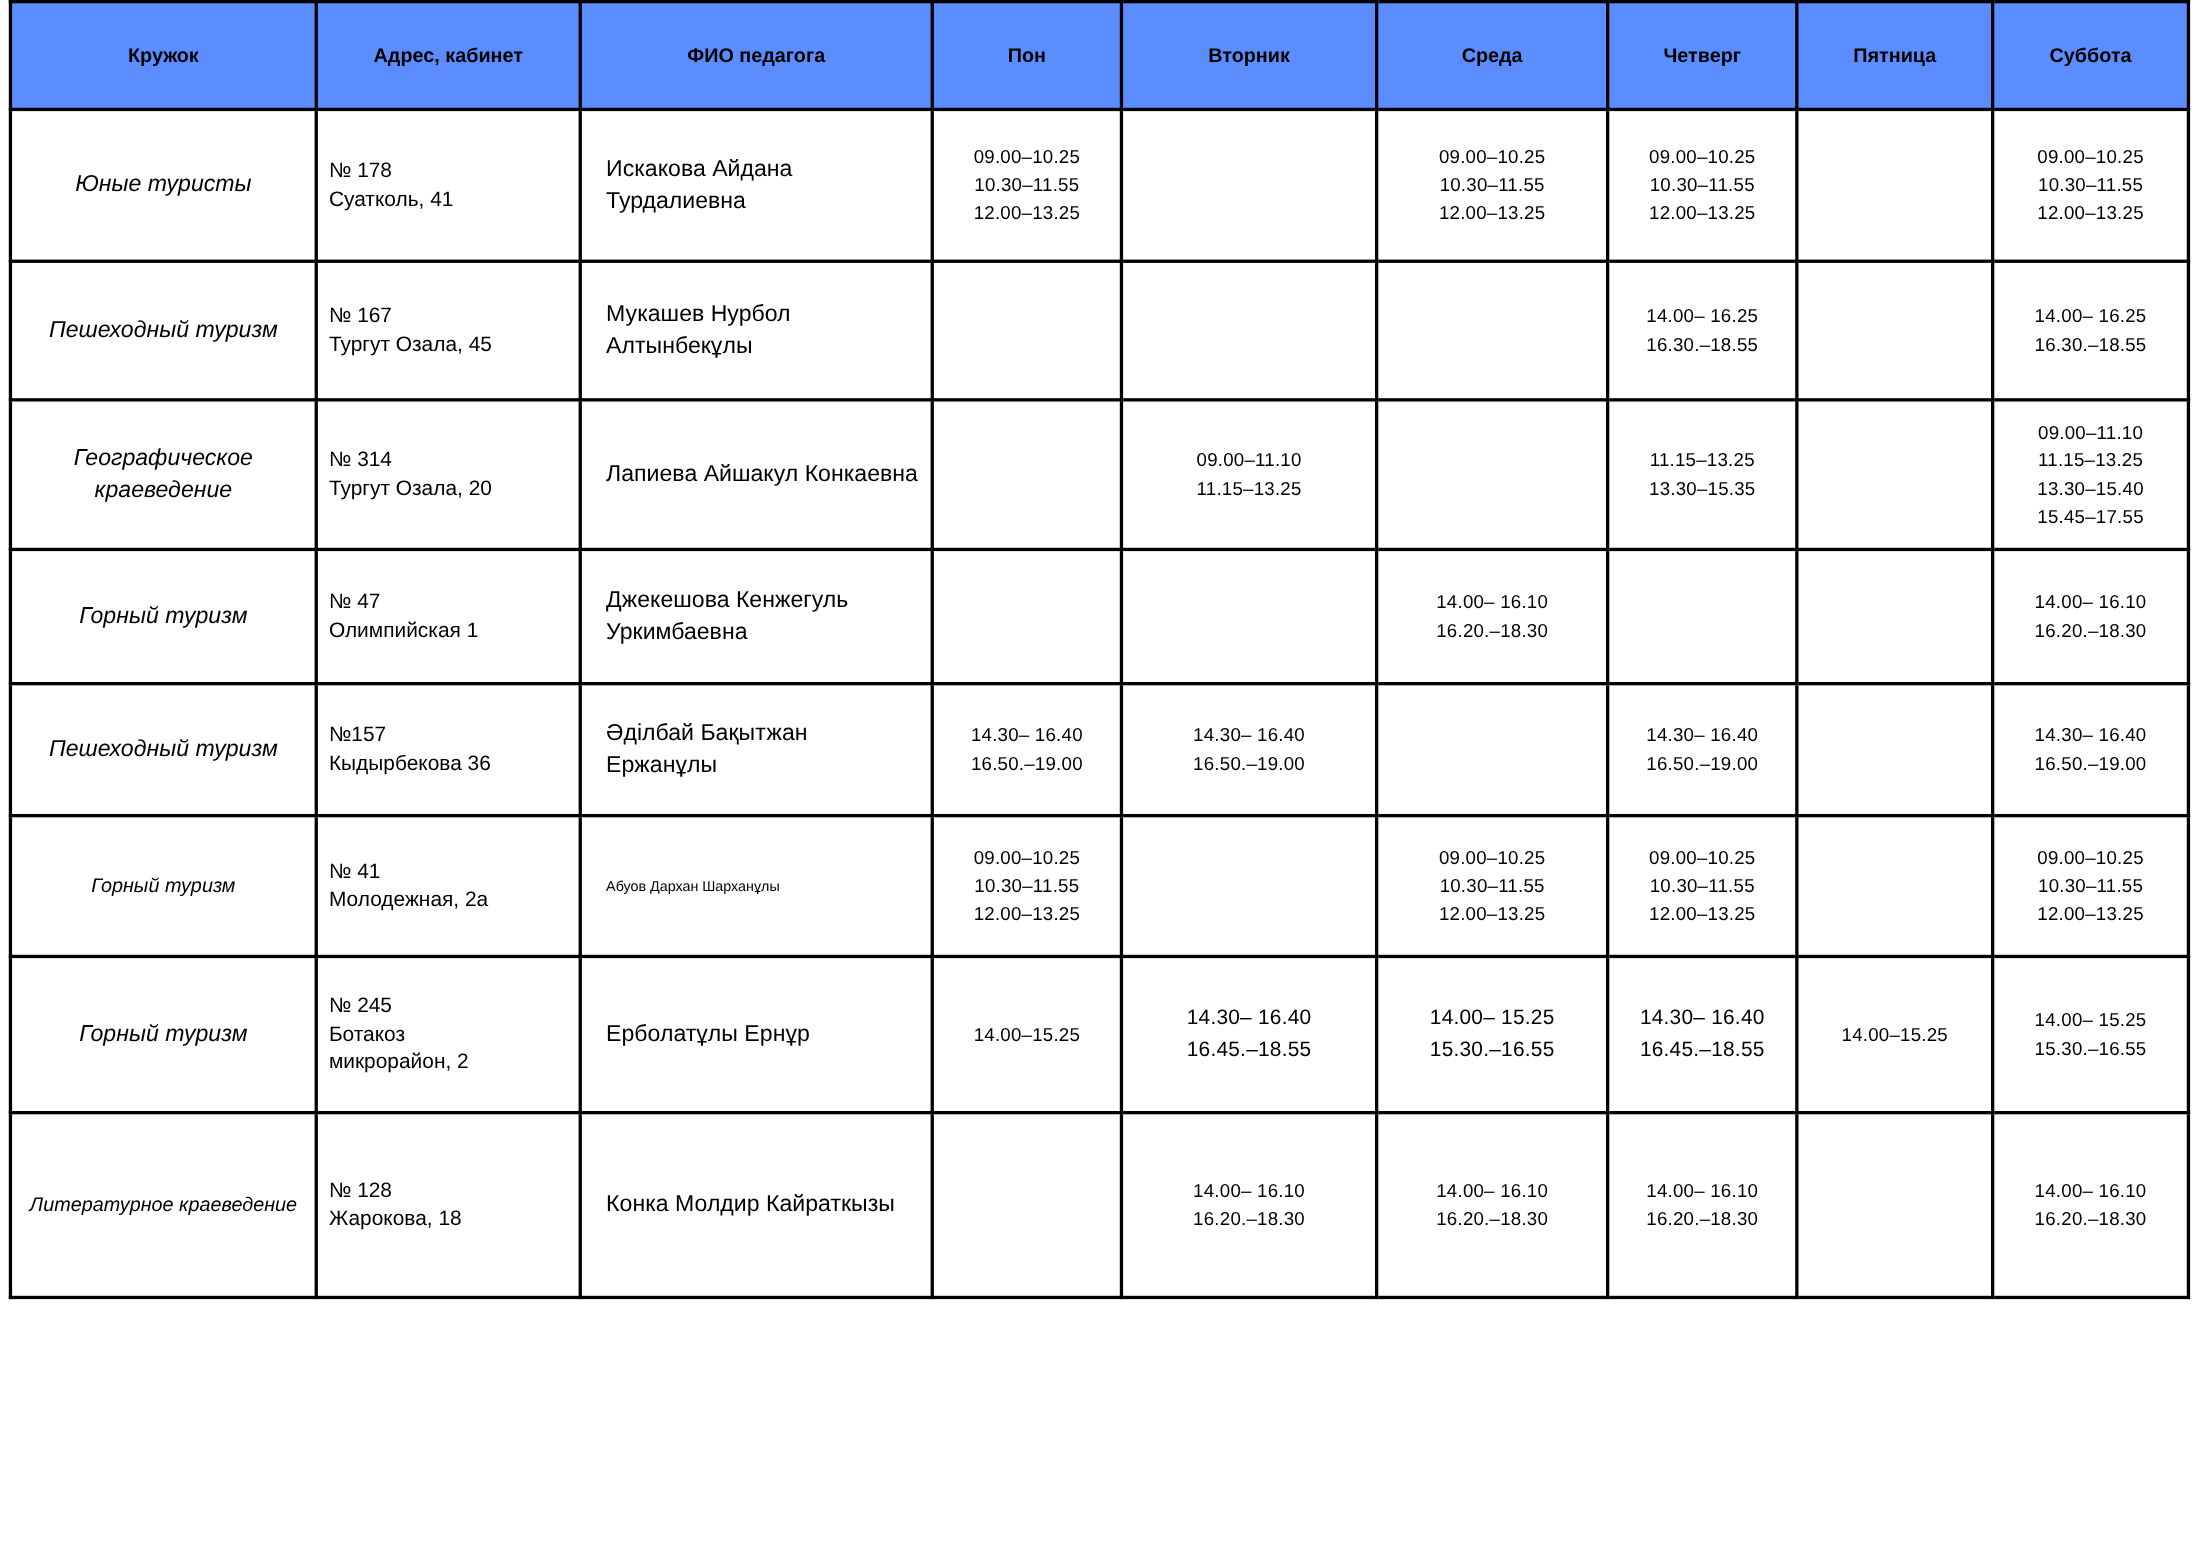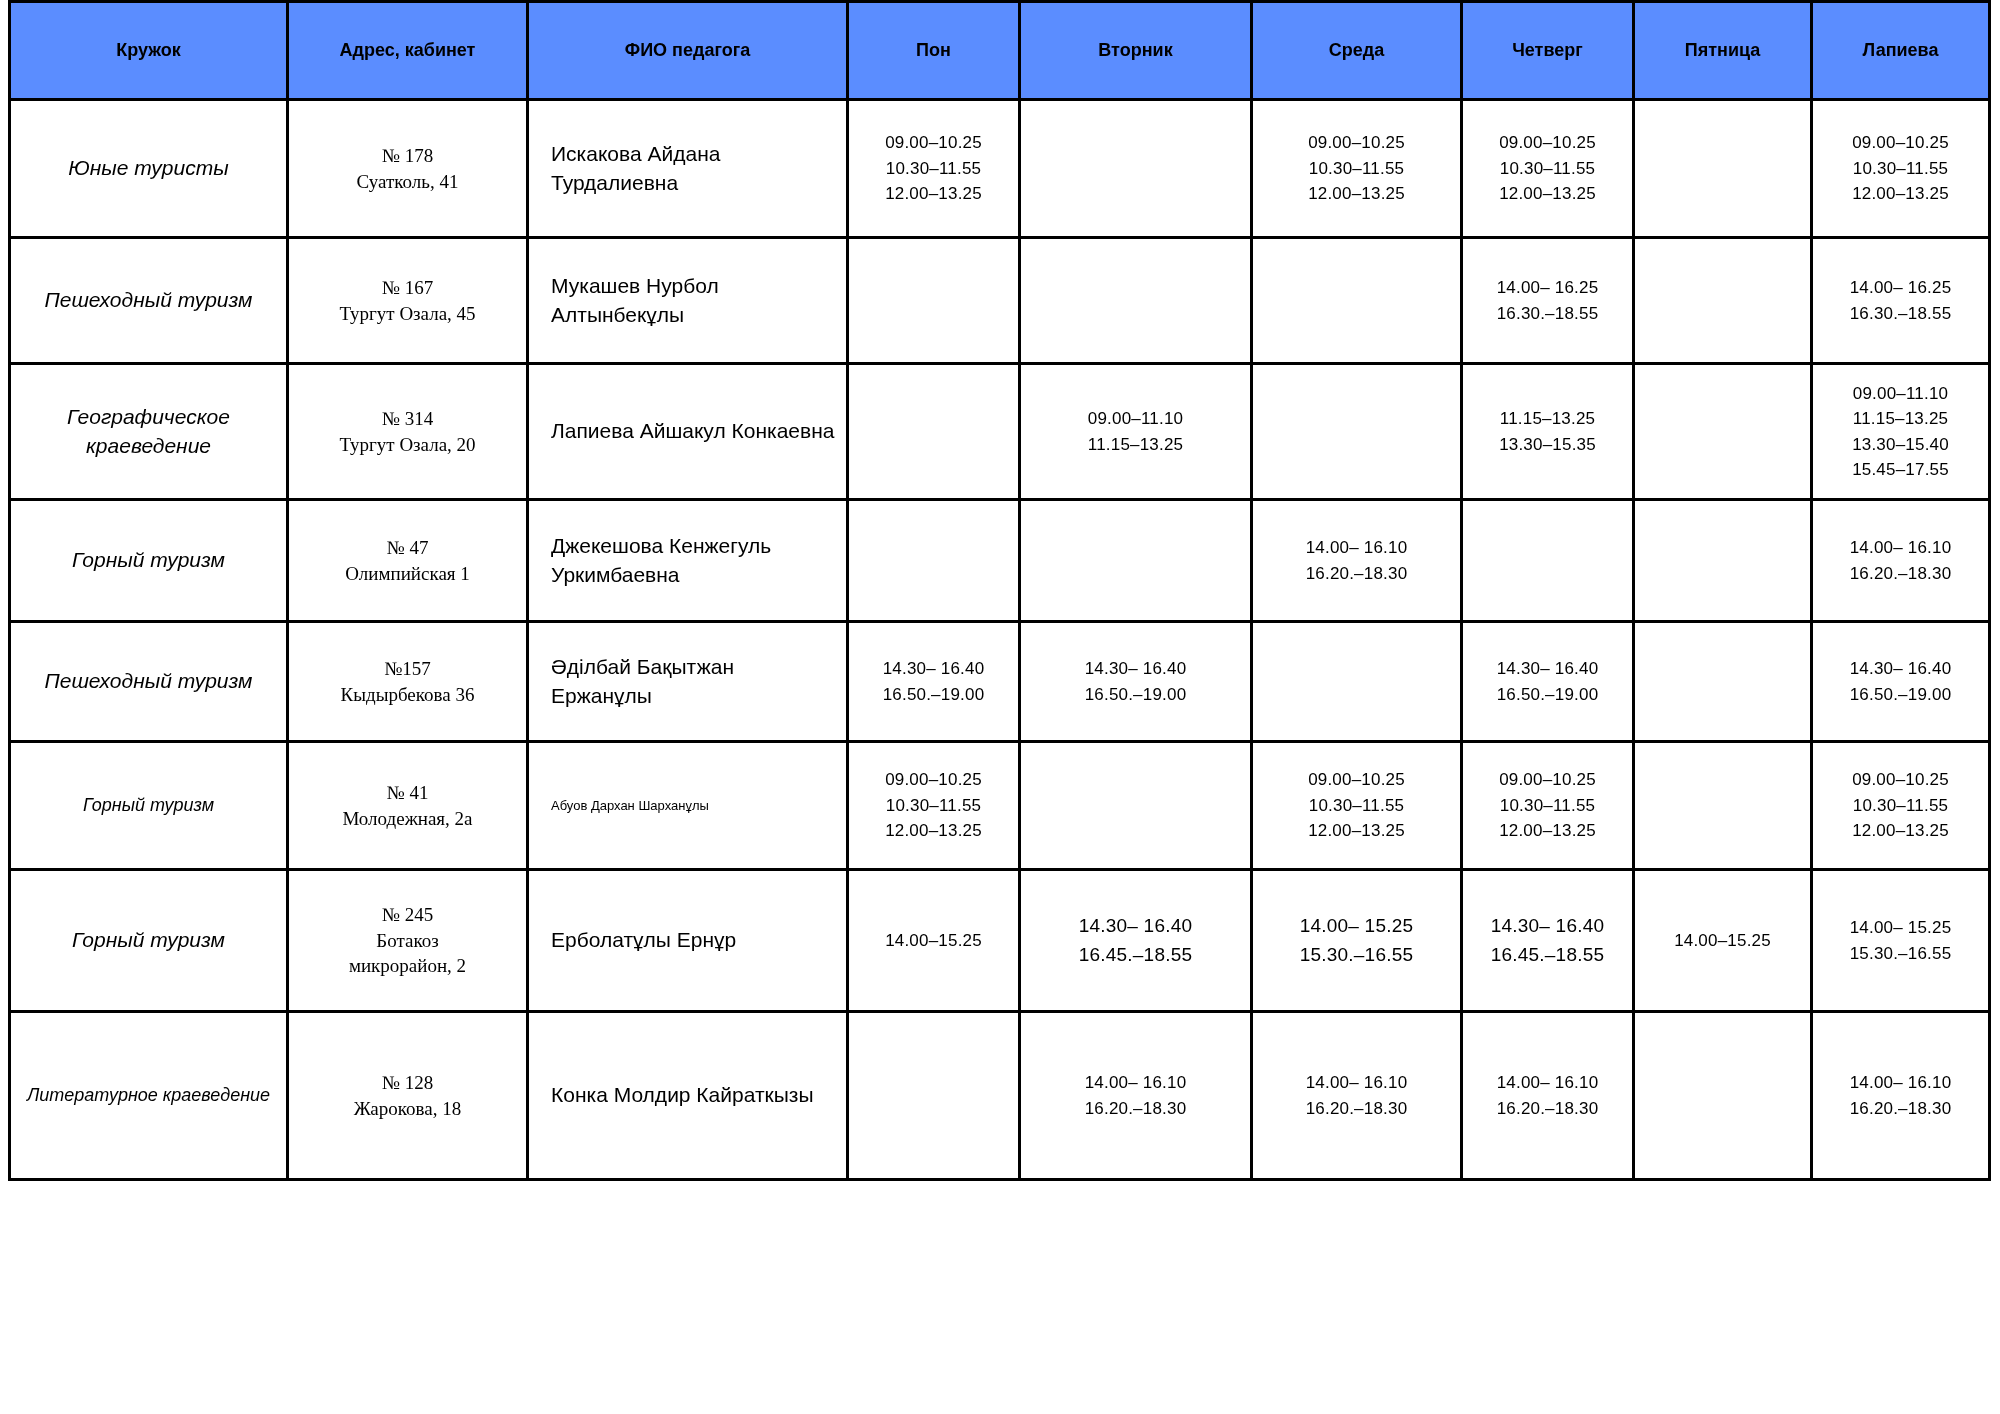--- a/index.html
+++ b/index.html
@@ -59,24 +59,22 @@
   .cell-club {
     text-align: center;
     font-size: 21px;
     line-height: 1.35;
     font-style: italic;
   }
   .cell-club.small {
     font-size: 18px;
   }
   .cell-addr {
-    text-align: center;
     font-size: 19px;
     line-height: 1.35;
-    font-family: Liberation Serif, serif;
   }
   .cell-teacher {
     text-align: left;
     font-size: 21px;
     line-height: 1.35;
     padding-left: 22px;
   }
   .cell-time {
     text-align: center;
     font-size: 17px;
@@ -114,21 +112,21 @@
     <thead>
       <tr>
         <th>Кружок</th>
         <th>Адрес, кабинет</th>
         <th>ФИО педагога</th>
         <th>Пон</th>
         <th>Вторник</th>
         <th>Среда</th>
         <th>Четверг</th>
         <th>Пятница</th>
-        <th>Лапиева</th>
+        <th>Суббота</th>
       </tr>
     </thead>
     <tbody>
 
       <tr class="r1">
         <td class="cell-club">Юные туристы</td>
         <td class="cell-addr">
           <div>№ 178</div>
           <div>Суатколь, 41</div>
         </td>

